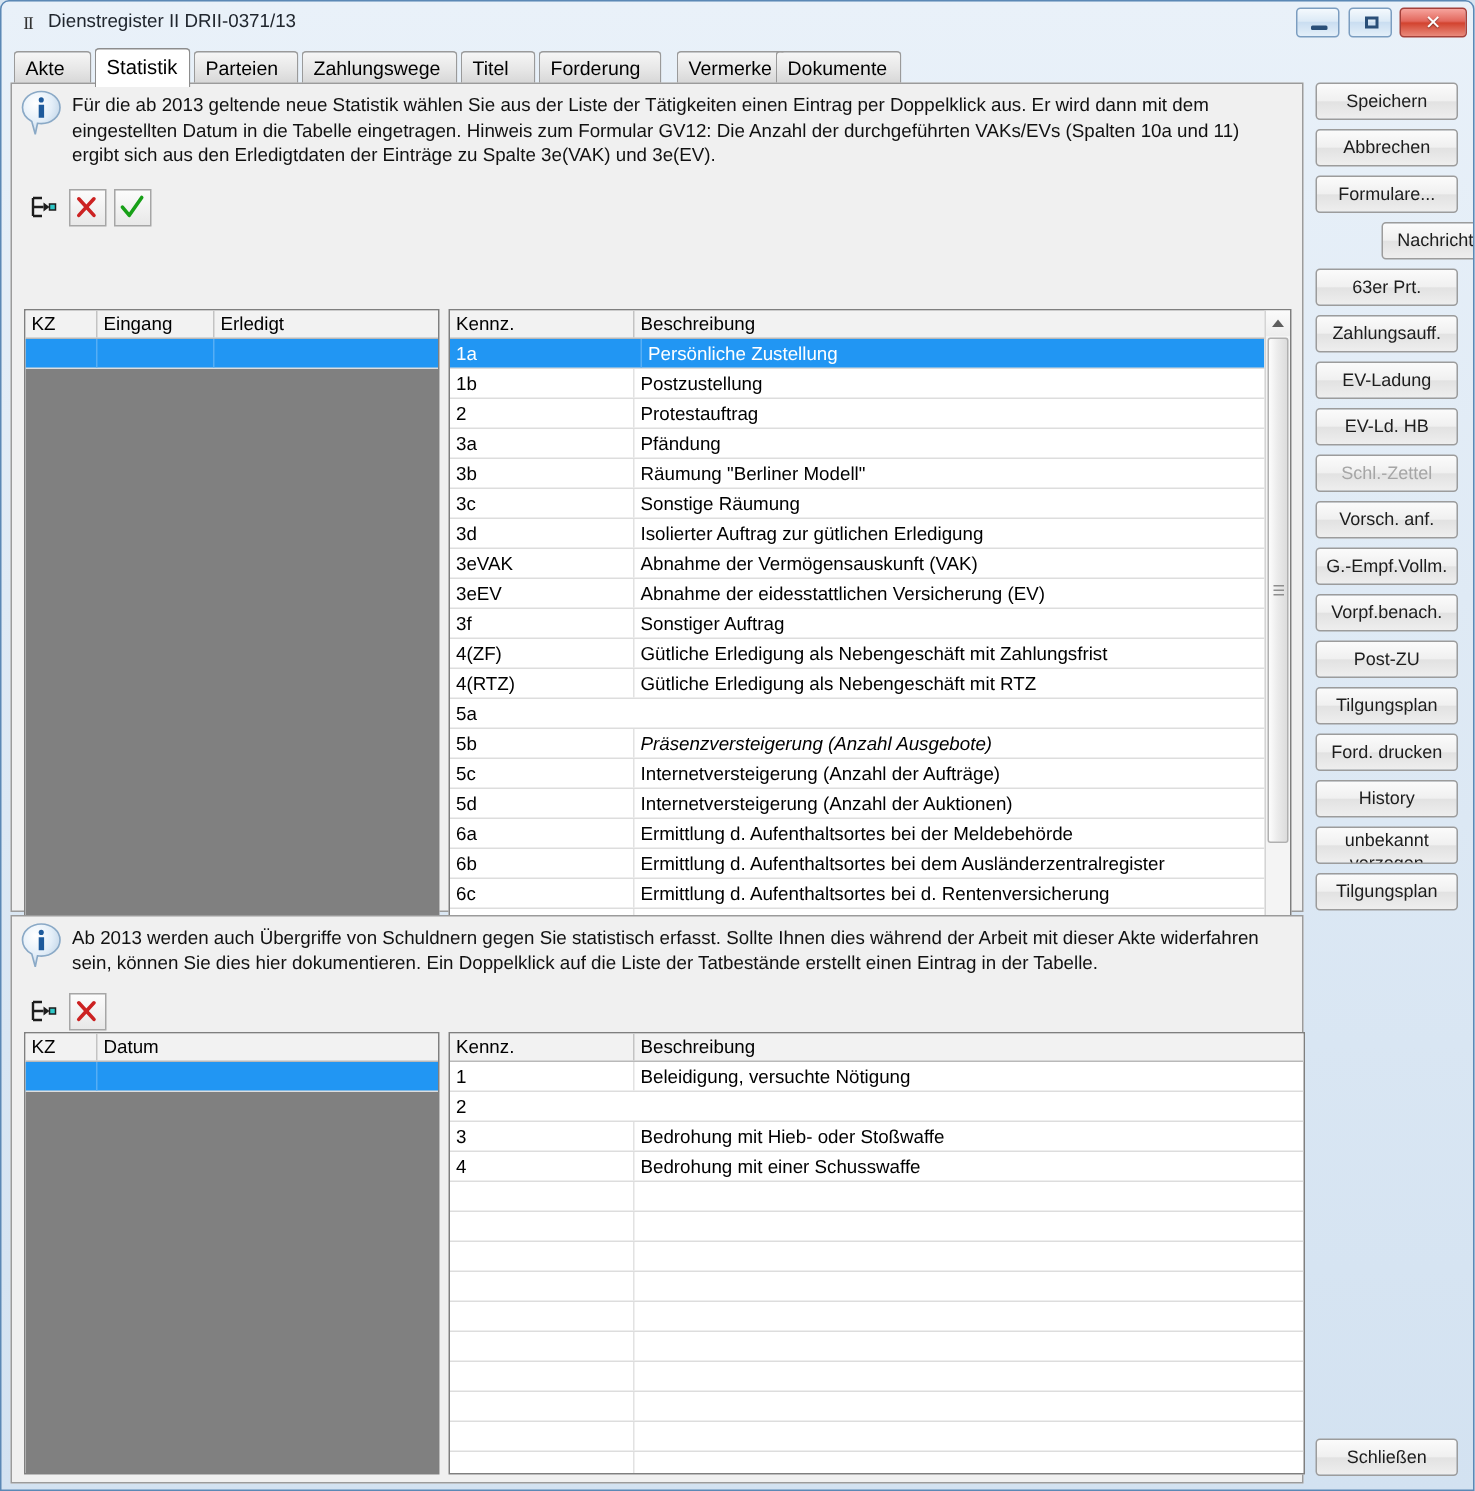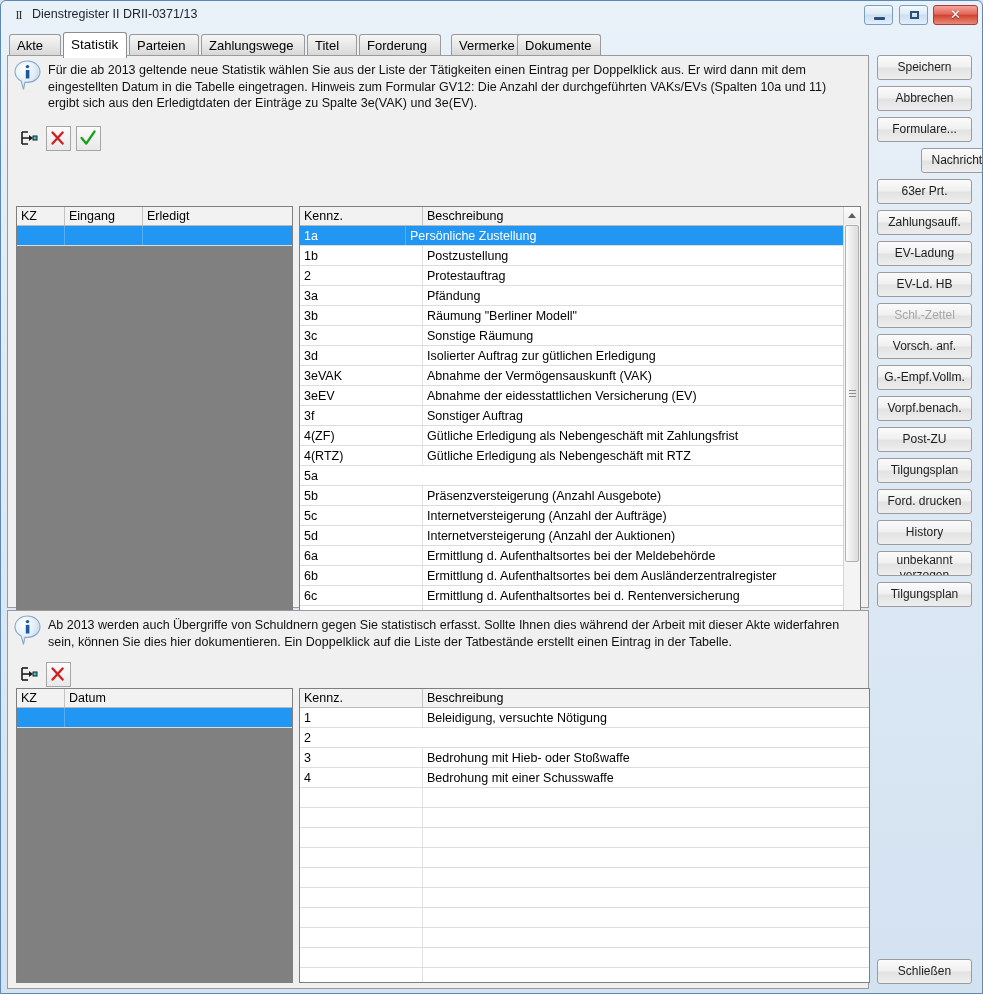--- a/index.html
+++ b/index.html
@@ -277,21 +277,21 @@
       <div class="leftgrid-body" style="height:407px;"></div>
     </div>
 
     <div class="grid" style="left:291px;top:150px;width:562px;height:447px;">
       <div class="grid-head" style="padding-right:17px;">
         <div class="hc" style="width:123px;">Kennz.</div>
         <div class="hc" style="flex:1;">Beschreibung</div>
       </div>
       <div id="catalog-rows" style="position:absolute;left:0;top:19px;right:17px;bottom:0;overflow:hidden;">
           <div class="row sel">
-            <div class="c" style="width: 106px;">1a</div>
+            <div class="c" style="width: 128px;">1a</div>
             <div class="c" style="flex: 1 1 0%;">Persönliche Zustellung</div>
           </div>
           <div class="row">
             <div class="c" style="width: 123px;">1b</div>
             <div class="c" style="flex: 1 1 0%;">Postzustellung</div>
           </div>
           <div class="row">
             <div class="c" style="width: 123px;">2</div>
             <div class="c" style="flex: 1 1 0%;">Protestauftrag</div>
           </div>
@@ -329,21 +329,21 @@
           </div>
           <div class="row">
             <div class="c" style="width: 123px;">4(RTZ)</div>
             <div class="c" style="flex: 1 1 0%;">Gütliche Erledigung als Nebengeschäft mit RTZ</div>
           </div>
           <div class="row">
             <div class="c" style="width: 123px;">5a</div>
           </div>
           <div class="row">
             <div class="c" style="width: 123px;">5b</div>
-            <div class="c" style="flex: 1 1 0%;">Präsenzversteigerung (Anzahl Ausgebote)</div>
+            <div class="c" style="flex: 1 1 0%; font-style: italic;">Präsenzversteigerung (Anzahl Ausgebote)</div>
           </div>
           <div class="row">
             <div class="c" style="width: 123px;">5c</div>
             <div class="c" style="flex: 1 1 0%;">Internetversteigerung (Anzahl der Aufträge)</div>
           </div>
           <div class="row">
             <div class="c" style="width: 123px;">5d</div>
             <div class="c" style="flex: 1 1 0%;">Internetversteigerung (Anzahl der Auktionen)</div>
           </div>
           <div class="row">

